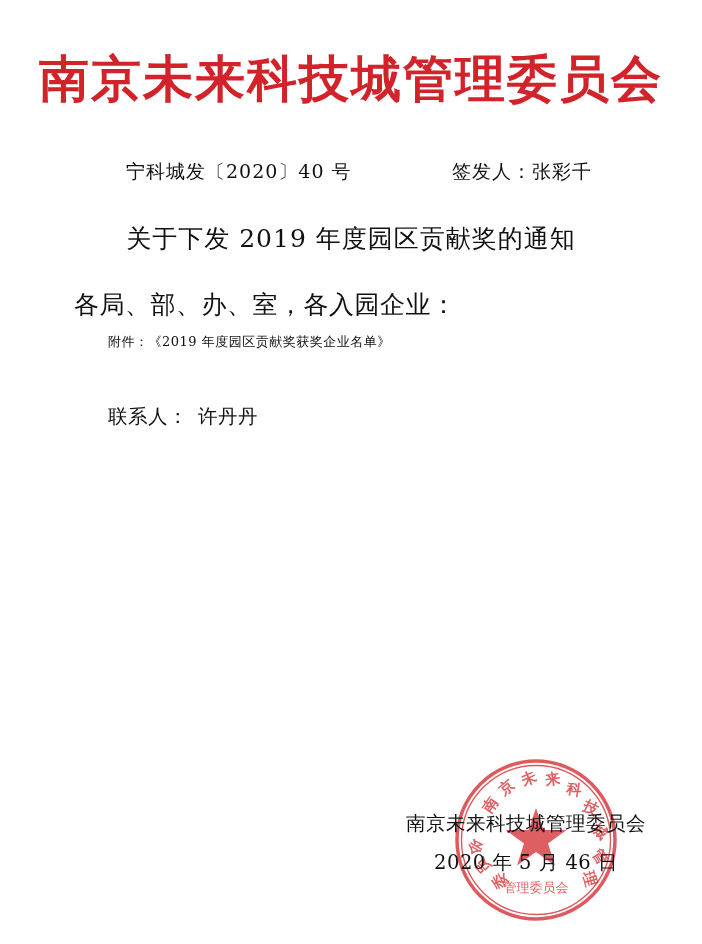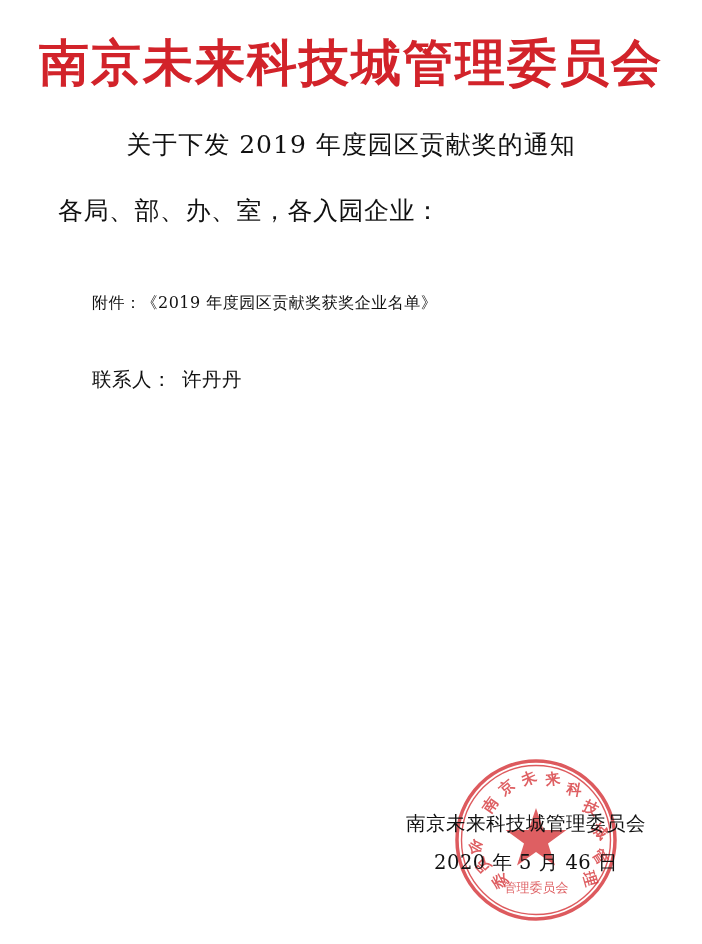--- a/index.html
+++ b/index.html
@@ -14,21 +14,21 @@
     font-family: "DejaVu Serif", "Liberation Serif", serif;
     color: #111111;
     overflow: hidden;
   }
 
   .doc {
     position: relative;
     width: 702px;
     height: 944px;
     box-sizing: border-box;
-    padding: 0;
+    padding: 16px;
   }
 
   
   .doc-header {
     text-align: center;
     padding-top: 34px;
   }
   .doc-header .org-title {
     color: #d2232a;
     font-family: "DejaVu Serif", "Liberation Serif", serif;
@@ -80,23 +80,22 @@
     text-align: left;
   }
   .para {
     text-indent: 2em;
     text-align: justify;
     text-justify: inter-ideograph;
   }
 
   
   .attachment-block {
-    margin-top: 52px;
     padding-left: 92px;
-    font-size: 16px;
+    font-size: 13px;
     line-height: 1.9;
     letter-spacing: 0.5px;
   }
 
   
   .contact-block {
     margin-top: 42px;
     padding-left: 92px;
     font-size: 19.5px;
     line-height: 2.0;
@@ -135,20 +134,24 @@
 </style>
 </head>
 <body>
 
 <div class="doc">
 
   <div class="doc-header">
     <div class="org-title">南京未来科技城管理委员会</div>
   </div>
 
+  <div class="meta-row">
+    <div class="doc-number">宁科城发〔2020〕40 号</div>
+    <div class="issuer">签发人：张彩千</div>
+  </div>
 
   <div class="doc-title">关于下发 2019 年度园区贡献奖的通知</div>
 
   <div class="body-block">
     <div class="salutation">各局、部、办、室，各入园企业：</div>
   </div>
 
   <div class="attachment-block">
     <div>附件：《2019 年度园区贡献奖获奖企业名单》</div>
   </div>

